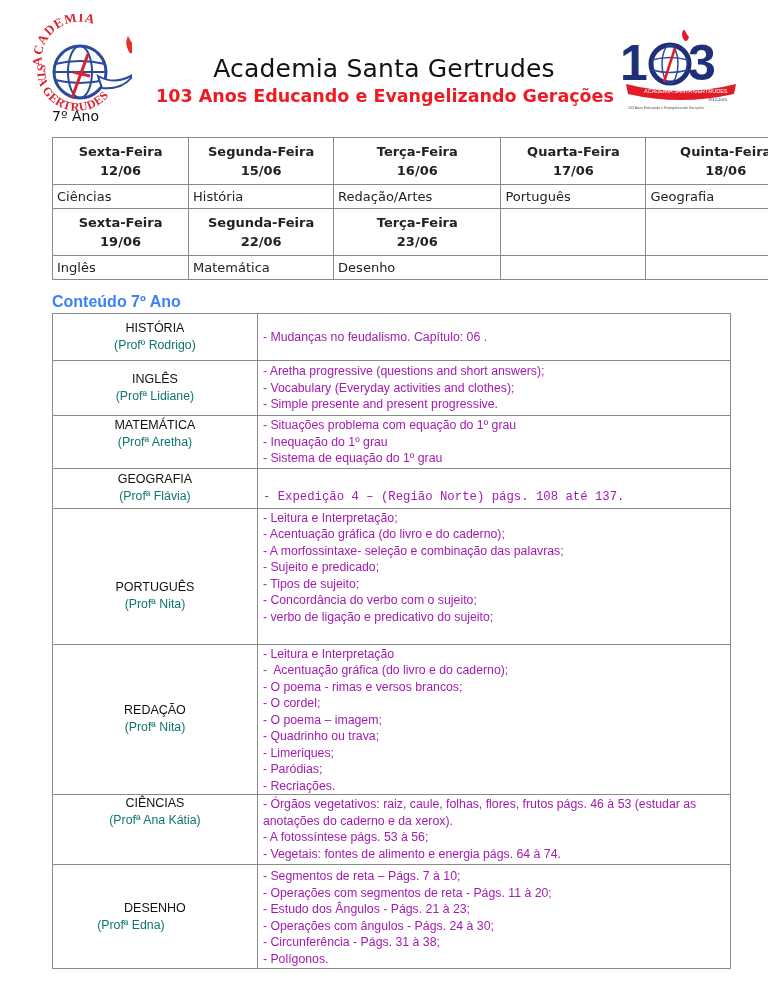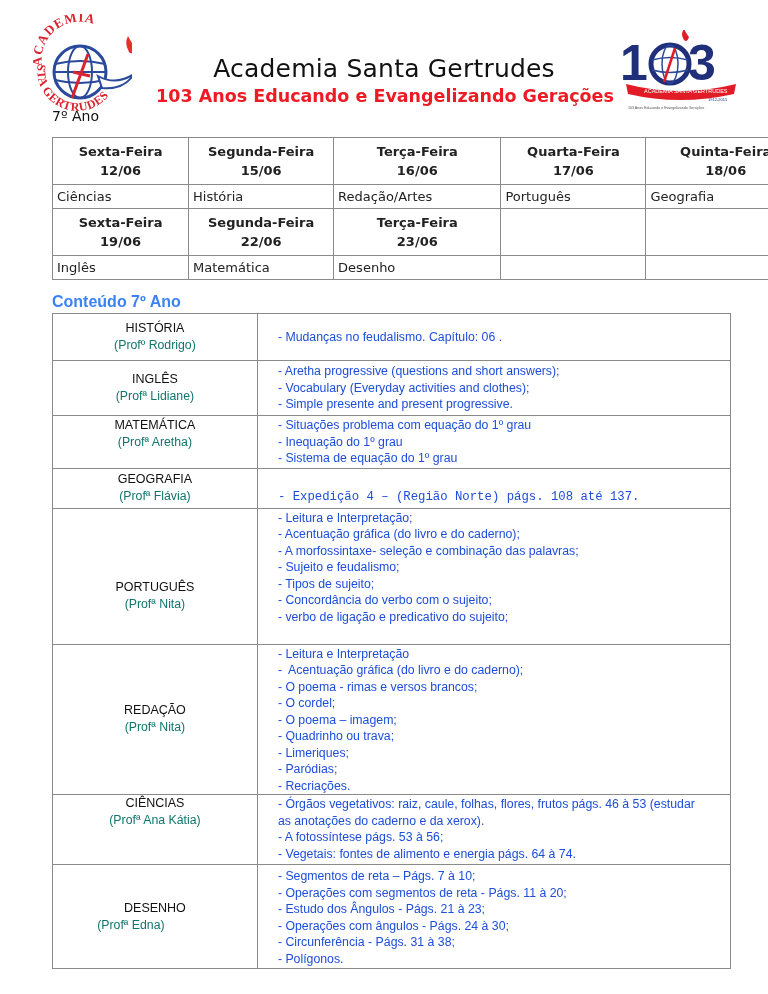--- a/index.html
+++ b/index.html
@@ -44,21 +44,21 @@
   table.content {
     position: absolute; left: 52px; top: 313px; width: 679px; border-collapse: collapse;
     font-family: "Liberation Sans", sans-serif; font-size: 12.3px; color: #333;
   }
   table.content td { border: 1px solid #8a8a8a; }
   table.content col.sub { width: 205px; }
   table.content col.txt { width: 474px; }
   td.subject-cell { text-align: center; vertical-align: middle; line-height: 17px; }
   td.subject-cell .sname { display: block; color: #111; font-size: 12.5px; }
   td.subject-cell .tname { display: block; color: #0f766e; font-size: 12.3px; }
-  td.items-cell { padding: 1px 20px; line-height: 16.5px; vertical-align: middle; color: #1d4ed8; }
+  td.items-cell { padding: 1px 5px; line-height: 16.5px; vertical-align: middle; color: #a21caf; }
   td.items-cell .it { display: block; white-space: pre-wrap; }
 
   .r-hist td { height: 47px; }
   .r-ingl td { height: 55px; }
   .r-mat td { height: 50px; }
   .r-geo td { height: 40px; }
   .r-geo td.items-cell { vertical-align: bottom; padding-bottom: 2px; font-family: Liberation Mono, monospace; }
   .r-geo td.subject-cell { vertical-align: top; padding-top: 2px; }
   .r-port td { height: 136px; }
   .r-port td.items-cell { vertical-align: top; }
@@ -207,21 +207,21 @@
     </tr>
     <tr class="r-port">
       <td class="subject-cell" style="padding-top:40px;">
         <span class="sname">PORTUGUÊS</span>
         <span class="tname">(Profª Nita)</span>
       </td>
       <td class="items-cell">
         <span class="it">- Leitura e Interpretação;</span>
         <span class="it">- Acentuação gráfica (do livro e do caderno);</span>
         <span class="it">- A morfossintaxe- seleção e combinação das palavras;</span>
-        <span class="it">- Sujeito e feudalismo;</span>
+        <span class="it">- Sujeito e predicado;</span>
         <span class="it">- Tipos de sujeito;</span>
         <span class="it">- Concordância do verbo com o sujeito;</span>
         <span class="it">- verbo de ligação e predicativo do sujeito;</span>
       </td>
     </tr>
     <tr class="r-red">
       <td class="subject-cell">
         <span class="sname">REDAÇÃO</span>
         <span class="tname">(Profª Nita)</span>
       </td>

